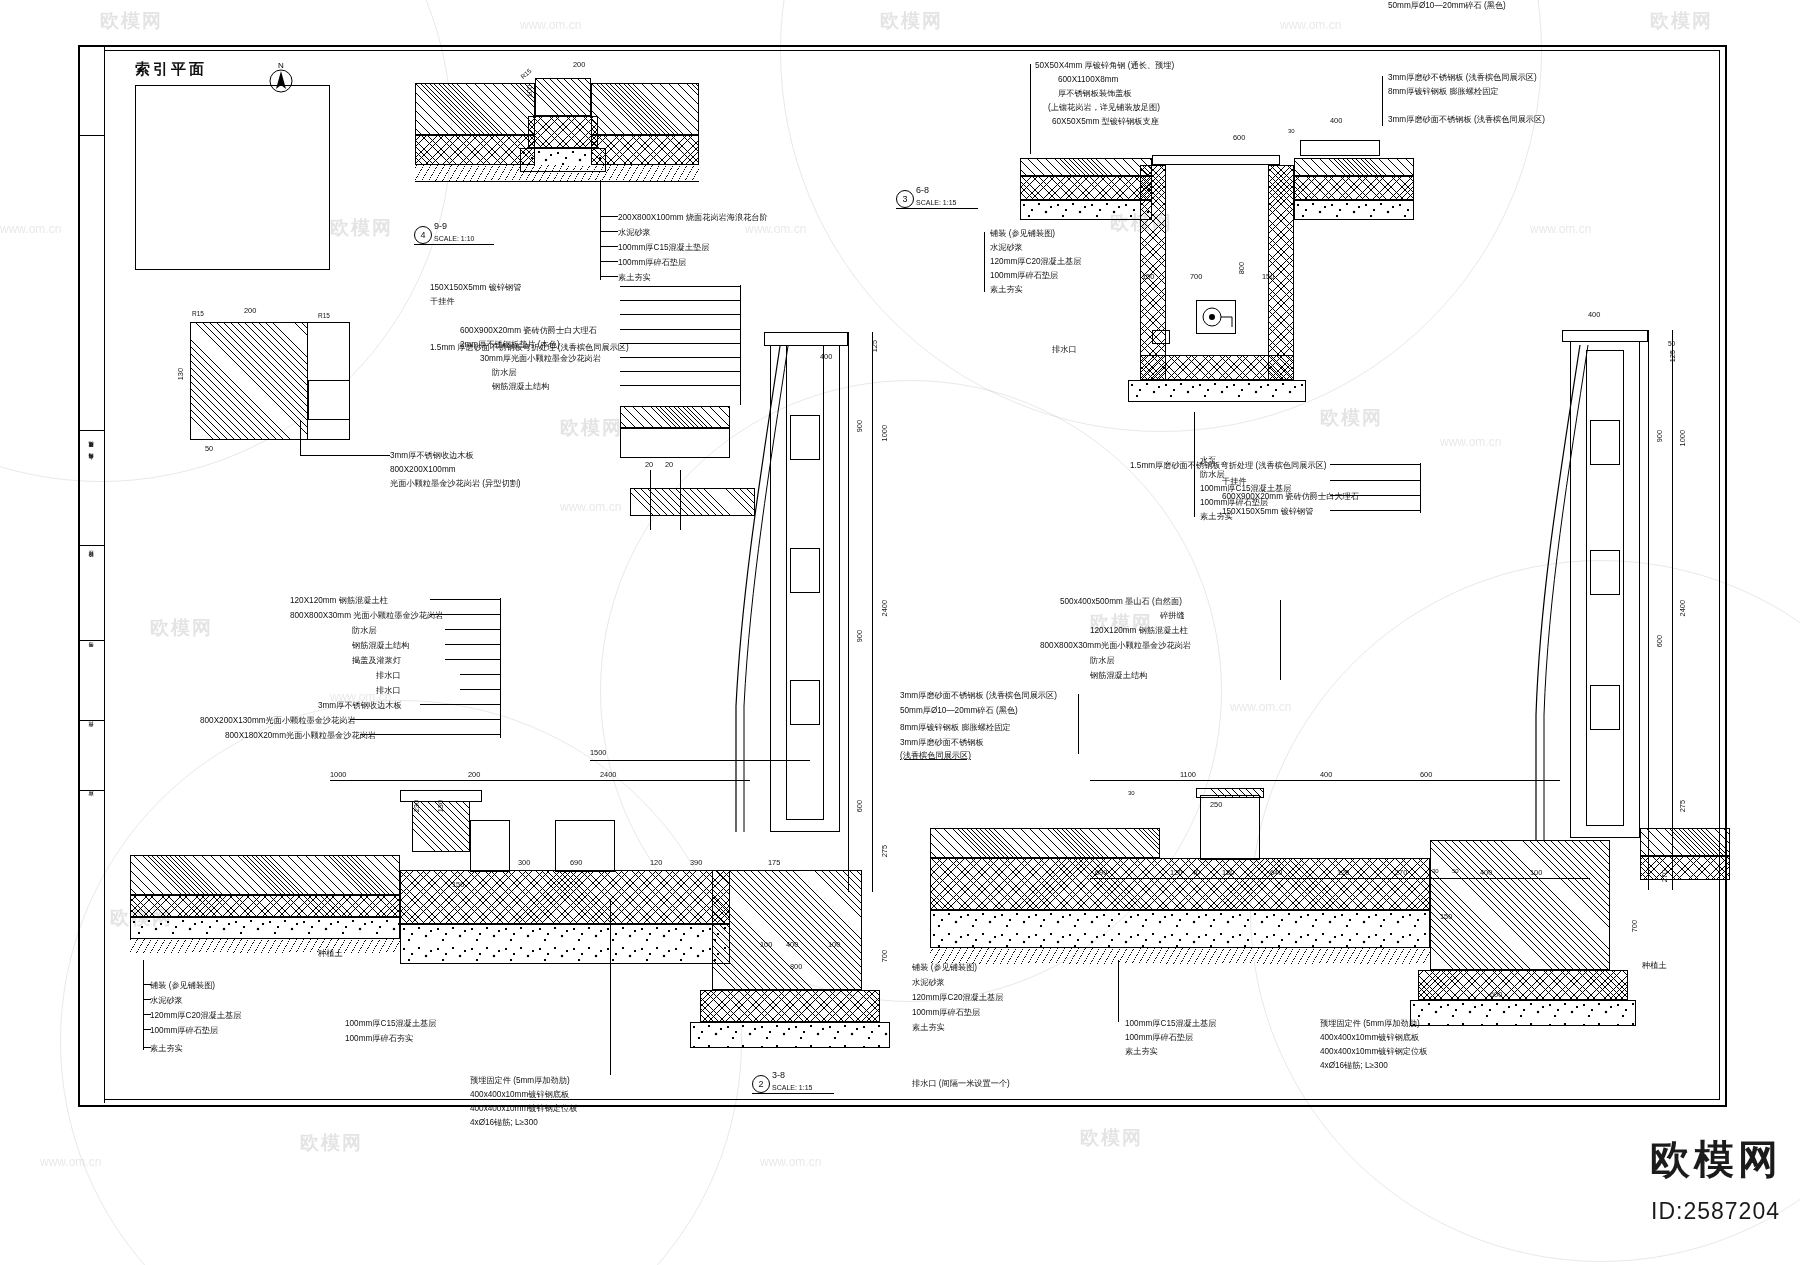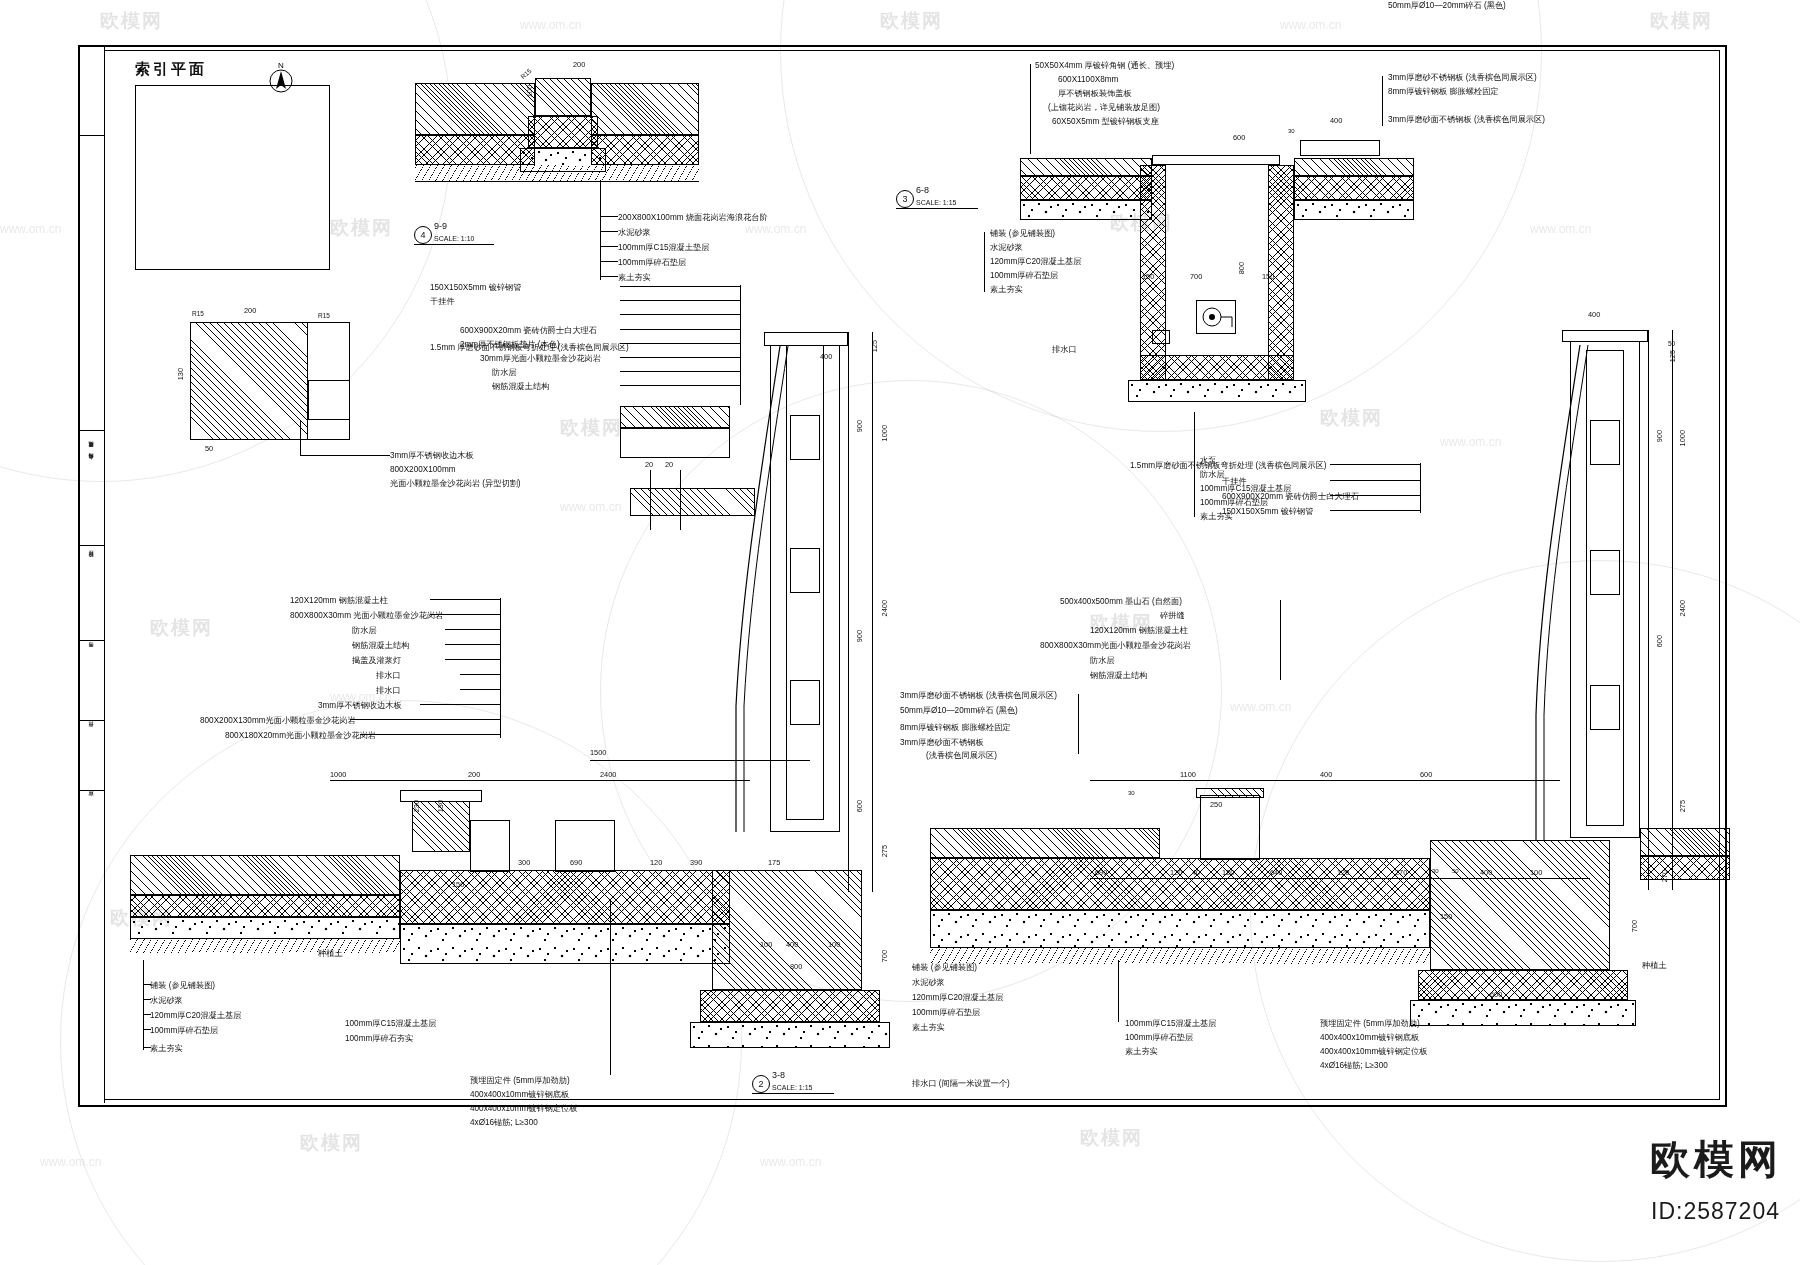--- a/index.html
+++ b/index.html
@@ -388,21 +388,21 @@
   <div class="lbl" style="left:1090px;top:625px;">120X120mm 钢筋混凝土柱</div>
   <div class="lbl" style="left:1040px;top:640px;">800X800X30mm光面小颗粒墨金沙花岗岩</div>
   <div class="lbl" style="left:1090px;top:655px;">防水层</div>
   <div class="lbl" style="left:1090px;top:670px;">钢筋混凝土结构</div>
   <div class="ln vl" style="left:1280px;top:600px;height:80px;"></div>
 
   <div class="lbl" style="left:900px;top:690px;">3mm厚磨砂面不锈钢板 (浅香槟色同展示区)</div>
   <div class="lbl" style="left:900px;top:705px;">50mm厚Ø10—20mm碎石 (黑色)</div>
   <div class="lbl" style="left:900px;top:722px;">8mm厚镀锌钢板 膨胀螺栓固定</div>
   <div class="lbl" style="left:900px;top:737px;">3mm厚磨砂面不锈钢板</div>
-  <div class="lbl" style="left:926px;top:750px;">(浅香槟色同展示区)</div>
+  <div class="lbl" style="left:900px;top:750px;text-decoration:underline;">(浅香槟色同展示区)</div>
   <div class="ln vl" style="left:1078px;top:694px;height:60px;"></div>
 
   <div class="lbl" style="left:1125px;top:1018px;">100mm厚C15混凝土基层</div>
   <div class="lbl" style="left:1125px;top:1032px;">100mm厚碎石垫层</div>
   <div class="lbl" style="left:1125px;top:1046px;">素土夯实</div>
   <div class="lbl" style="left:1320px;top:1018px;">预埋固定件 (5mm厚加劲肋)</div>
   <div class="lbl" style="left:1320px;top:1032px;">400x400x10mm镀锌钢底板</div>
   <div class="lbl" style="left:1320px;top:1046px;">400x400x10mm镀锌钢定位板</div>
   <div class="lbl" style="left:1320px;top:1060px;">4xØ16锚筋; L≥300</div>
   <div class="lbl" style="left:1642px;top:960px;">种植土</div>

